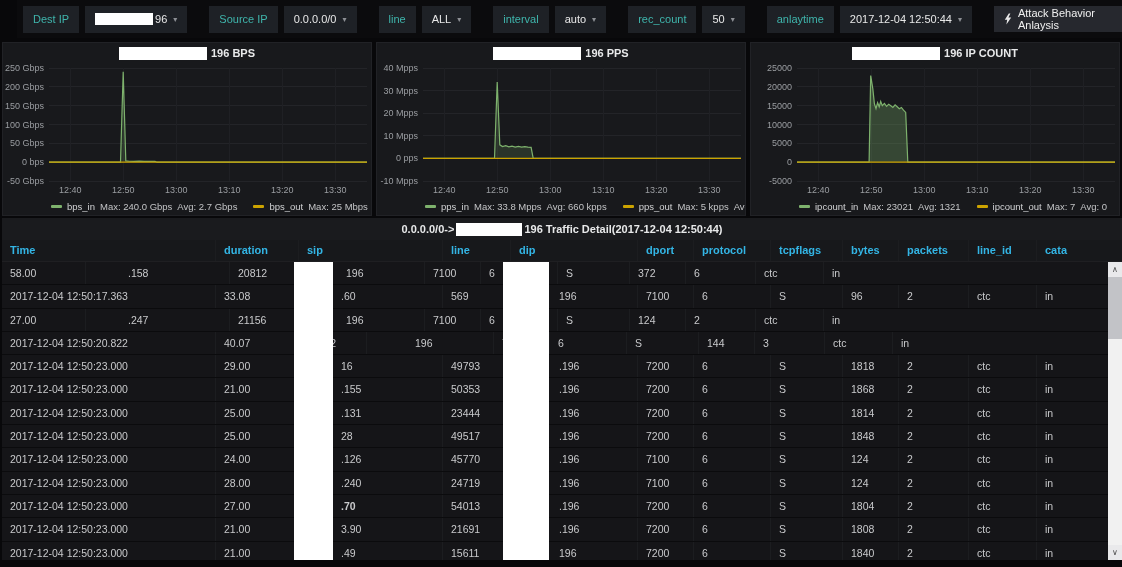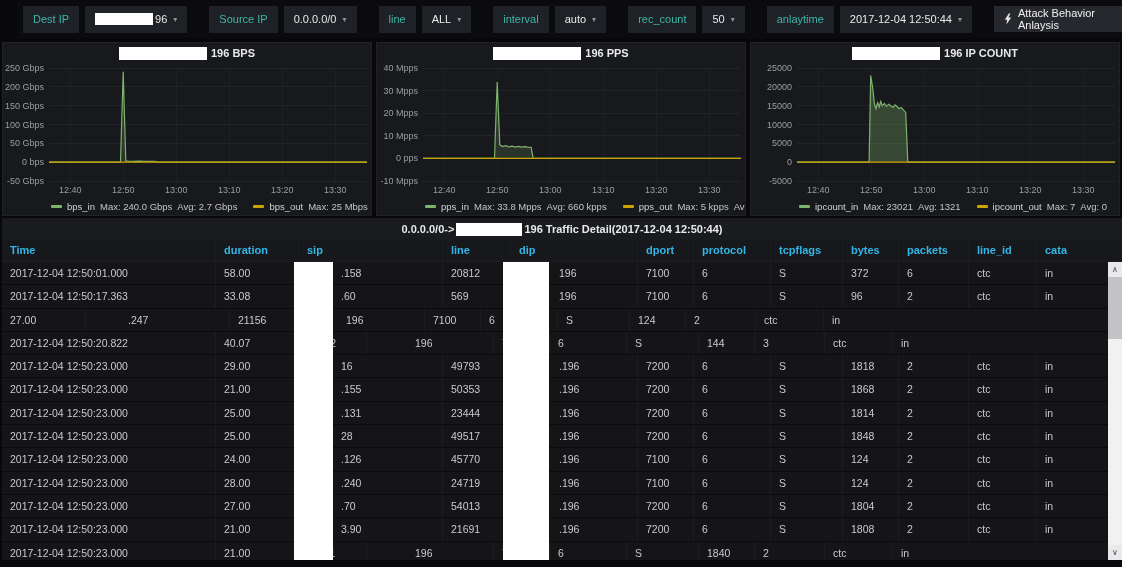--- a/index.html
+++ b/index.html
@@ -275,21 +275,20 @@
       <div class="th" style="width: 56px;">dport</div>
       <div class="th" style="width: 77px;">protocol</div>
       <div class="th" style="width: 72px;">tcpflags</div>
       <div class="th" style="width: 56px;">bytes</div>
       <div class="th" style="width: 70px;">packets</div>
       <div class="th" style="width: 68px;">line_id</div>
       <div class="th" style="width: 72px;">cata</div>
     </div>
   <div class="tbody" id="table-body">
       <div class="tr">
-        <div class="td" style="width: 213px;">2017-12-04 12:50:01.000</div>
         <div class="td" style="width: 83px;">58.00</div>
         <div class="td" style="width: 144px; padding-left: 42px;">.158</div>
         <div class="td" style="width: 68px;">20812</div>
         <div class="td" style="width: 127px; padding-left: 48px;">196</div>
         <div class="td" style="width: 56px;">7100</div>
         <div class="td" style="width: 77px;">6</div>
         <div class="td" style="width: 72px;">S</div>
         <div class="td" style="width: 56px;">372</div>
         <div class="td" style="width: 70px;">6</div>
         <div class="td" style="width: 68px;">ctc</div>
@@ -415,21 +414,21 @@
         <div class="td" style="width: 77px;">6</div>
         <div class="td" style="width: 72px;">S</div>
         <div class="td" style="width: 56px;">124</div>
         <div class="td" style="width: 70px;">2</div>
         <div class="td" style="width: 68px;">ctc</div>
         <div class="td" style="width: 72px;">in</div>
       </div>
       <div class="tr">
         <div class="td" style="width: 213px;">2017-12-04 12:50:23.000</div>
         <div class="td" style="width: 83px;">27.00</div>
-        <div class="td" style="width: 144px; padding-left: 42px;">.70</div>
+        <div class="td" style="width: 144px; padding-left: 42px; font-weight: bold;">.70</div>
         <div class="td" style="width: 68px;">54013</div>
         <div class="td" style="width: 127px; padding-left: 48px;">.196</div>
         <div class="td" style="width: 56px;">7200</div>
         <div class="td" style="width: 77px;">6</div>
         <div class="td" style="width: 72px;">S</div>
         <div class="td" style="width: 56px;">1804</div>
         <div class="td" style="width: 70px;">2</div>
         <div class="td" style="width: 68px;">ctc</div>
         <div class="td" style="width: 72px;">in</div>
       </div>
@@ -443,20 +442,21 @@
         <div class="td" style="width: 77px;">6</div>
         <div class="td" style="width: 72px;">S</div>
         <div class="td" style="width: 56px;">1808</div>
         <div class="td" style="width: 70px;">2</div>
         <div class="td" style="width: 68px;">ctc</div>
         <div class="td" style="width: 72px;">in</div>
       </div>
       <div class="tr">
         <div class="td" style="width: 213px;">2017-12-04 12:50:23.000</div>
         <div class="td" style="width: 83px;">21.00</div>
+        <div class="td" style="width: 144px; padding-left: 42px;">.49</div>
         <div class="td" style="width: 68px;">15611</div>
         <div class="td" style="width: 127px; padding-left: 48px;">196</div>
         <div class="td" style="width: 56px;">7200</div>
         <div class="td" style="width: 77px;">6</div>
         <div class="td" style="width: 72px;">S</div>
         <div class="td" style="width: 56px;">1840</div>
         <div class="td" style="width: 70px;">2</div>
         <div class="td" style="width: 68px;">ctc</div>
         <div class="td" style="width: 72px;">in</div>
       </div>

